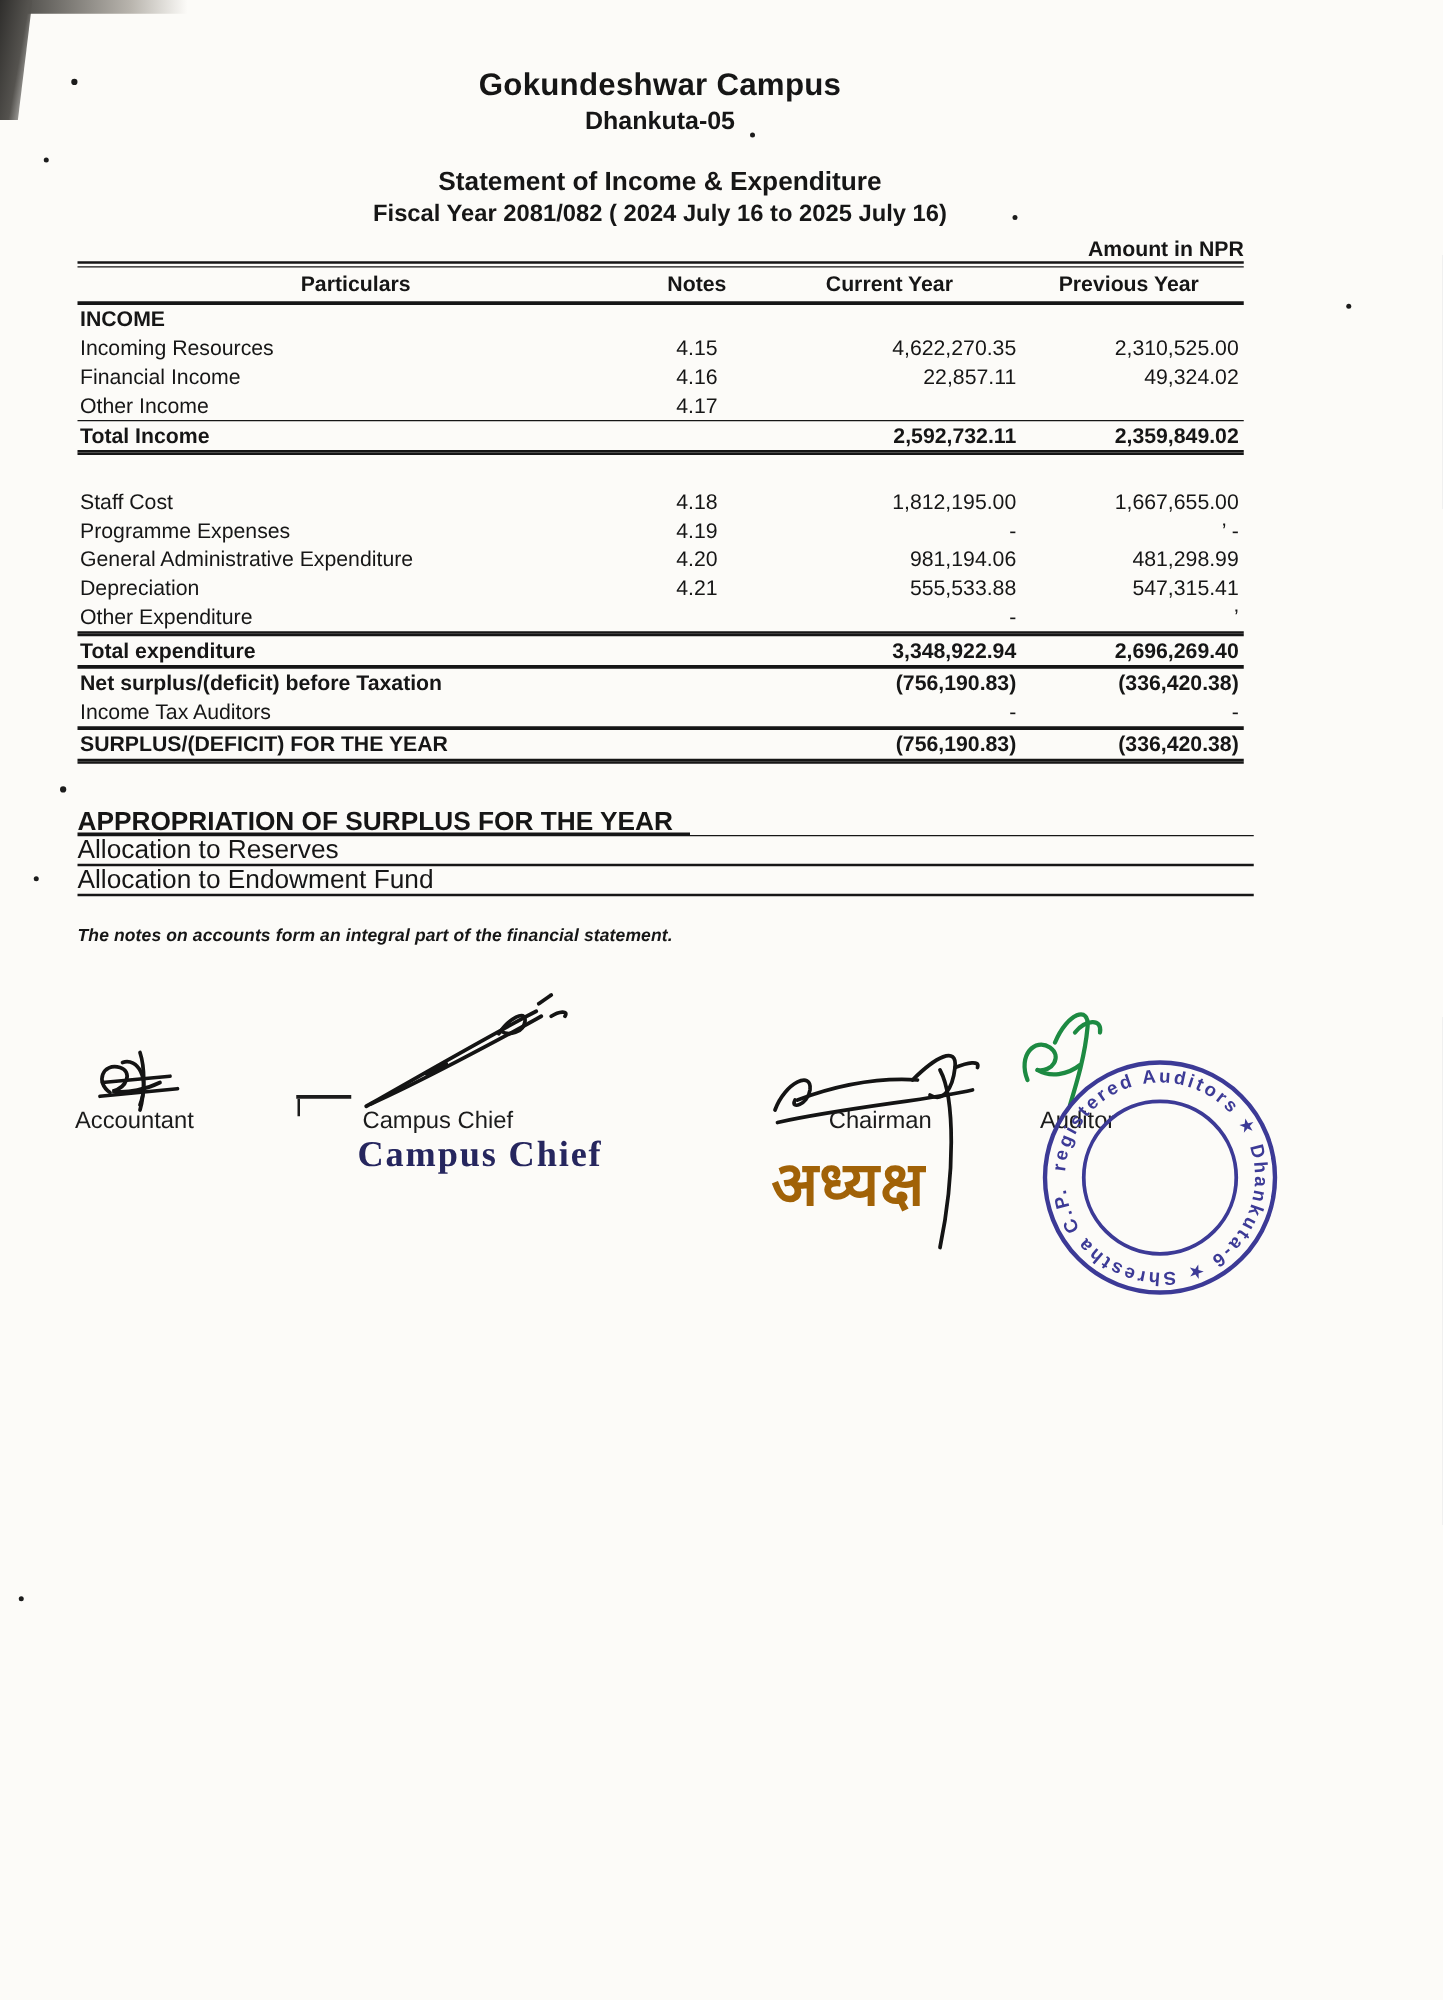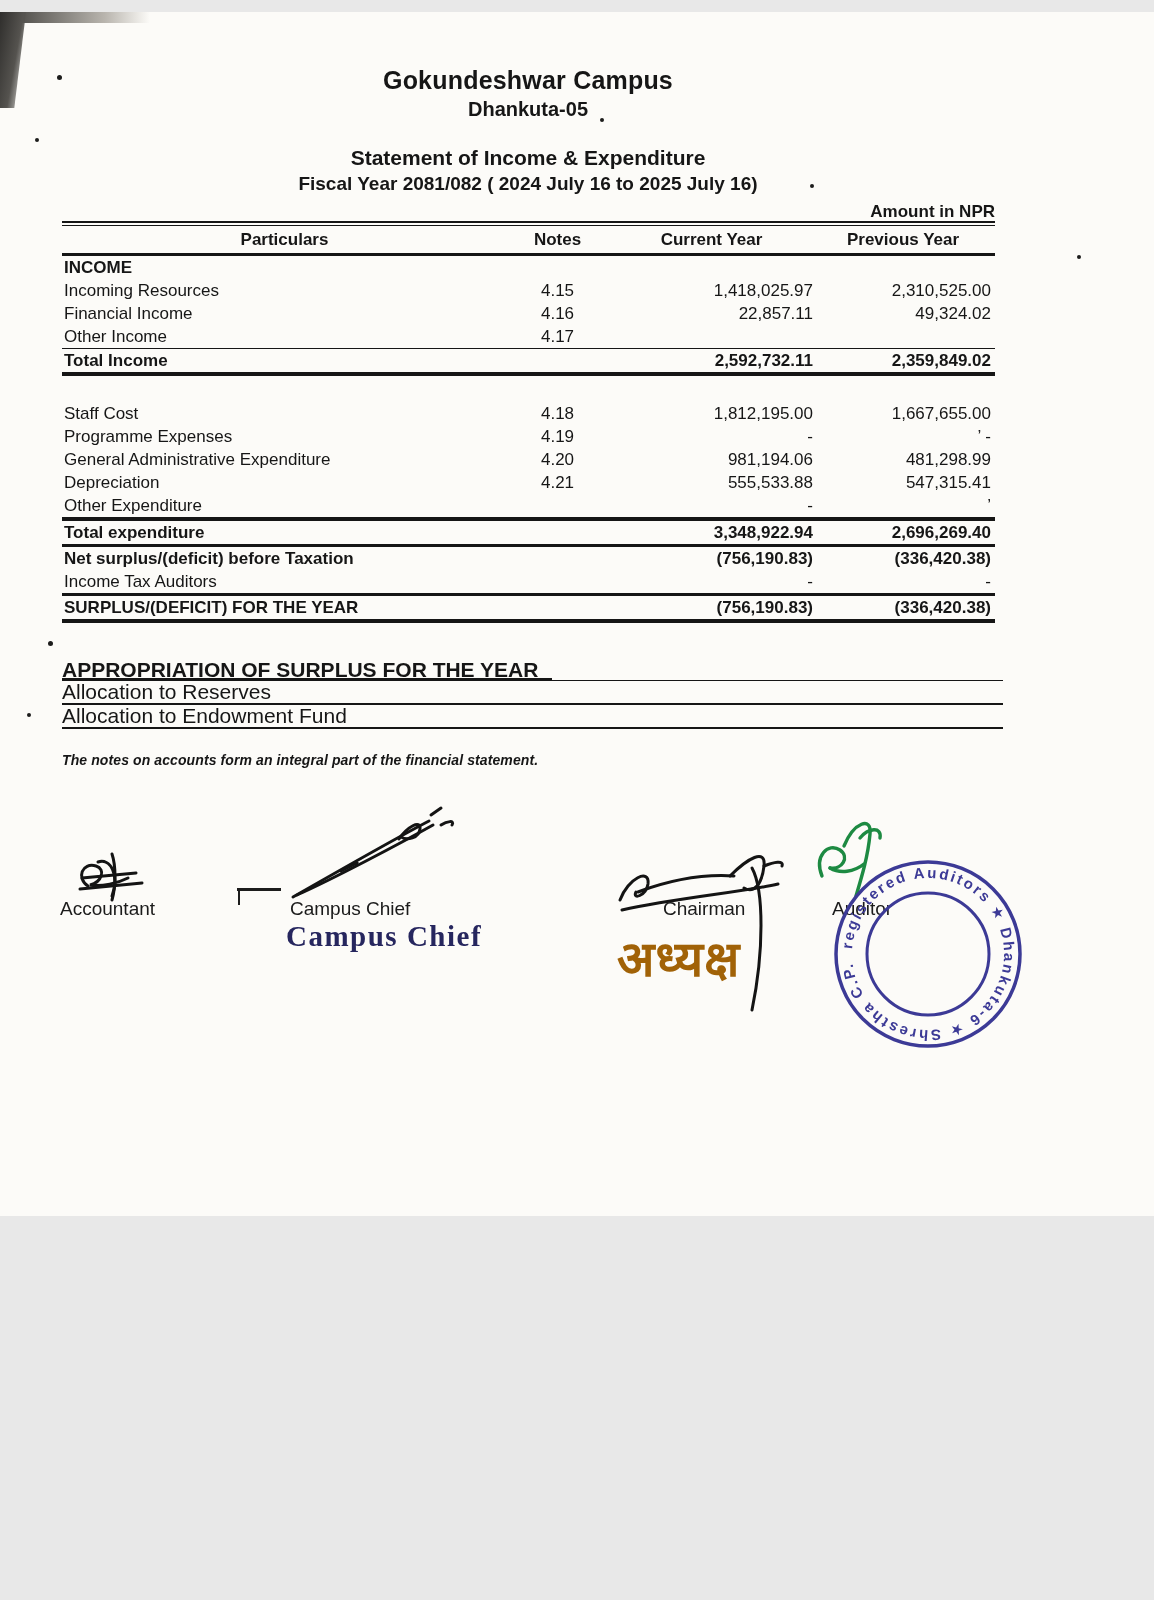--- a/index.html
+++ b/index.html
@@ -6,26 +6,26 @@
     --ink:#161616;
     --stamp-navy:#26265e;
     --stamp-purple:#3c3a96;
     --sig-green:#1d8a42;
     --paper:#fcfbf8;
   }
   *{margin:0;padding:0;box-sizing:border-box;}
   html,body{background:#e8e8e8;}
   .page{
     position:relative;
-    width:1154px;height:1204px;
+    width:1154px;height:1600px;
     background:var(--paper);
     font-family:"Liberation Sans","DejaVu Sans",sans-serif;
     color:var(--ink);
     overflow:hidden;
-    margin:12px auto;
+    margin:0 auto;
   }
   
   .corner-artifact{position:absolute;left:0;top:0;width:26px;height:96px;
     background:linear-gradient(100deg,#2f2e2c 0%,#55534f 55%,rgba(120,118,112,0) 100%);
     clip-path:polygon(0 0,100% 0,55% 100%,0 100%);}
   .corner-strip{position:absolute;left:0;top:0;width:150px;height:11px;
     background:linear-gradient(90deg,#3a3936,#b9b5ae 70%,rgba(185,181,174,0));}
   .speck{position:absolute;width:5px;height:5px;border-radius:50%;background:#1c1c1c;}
   .tickmark{position:absolute;background:#1c1c1c;}
 
@@ -122,21 +122,21 @@
     <div class="trow">
       <div class="c-part bold">INCOME</div>
       <div class="c-notes"></div>
         <div class="c-cur"></div>
         <div class="c-prev"></div>
     </div>
 
     <div class="trow">
       <div class="c-part">Incoming Resources</div>
       <div class="c-notes">4.15</div>
-      <div class="c-cur">1,418,025.97</div>
+      <div class="c-cur">4,622,270.35</div>
       <div class="c-prev">2,310,525.00</div>
     </div>
 
     <div class="trow">
       <div class="c-part">Financial Income</div>
       <div class="c-notes">4.16</div>
       <div class="c-cur">22,857.11</div>
       <div class="c-prev">49,324.02</div>
     </div>
 

